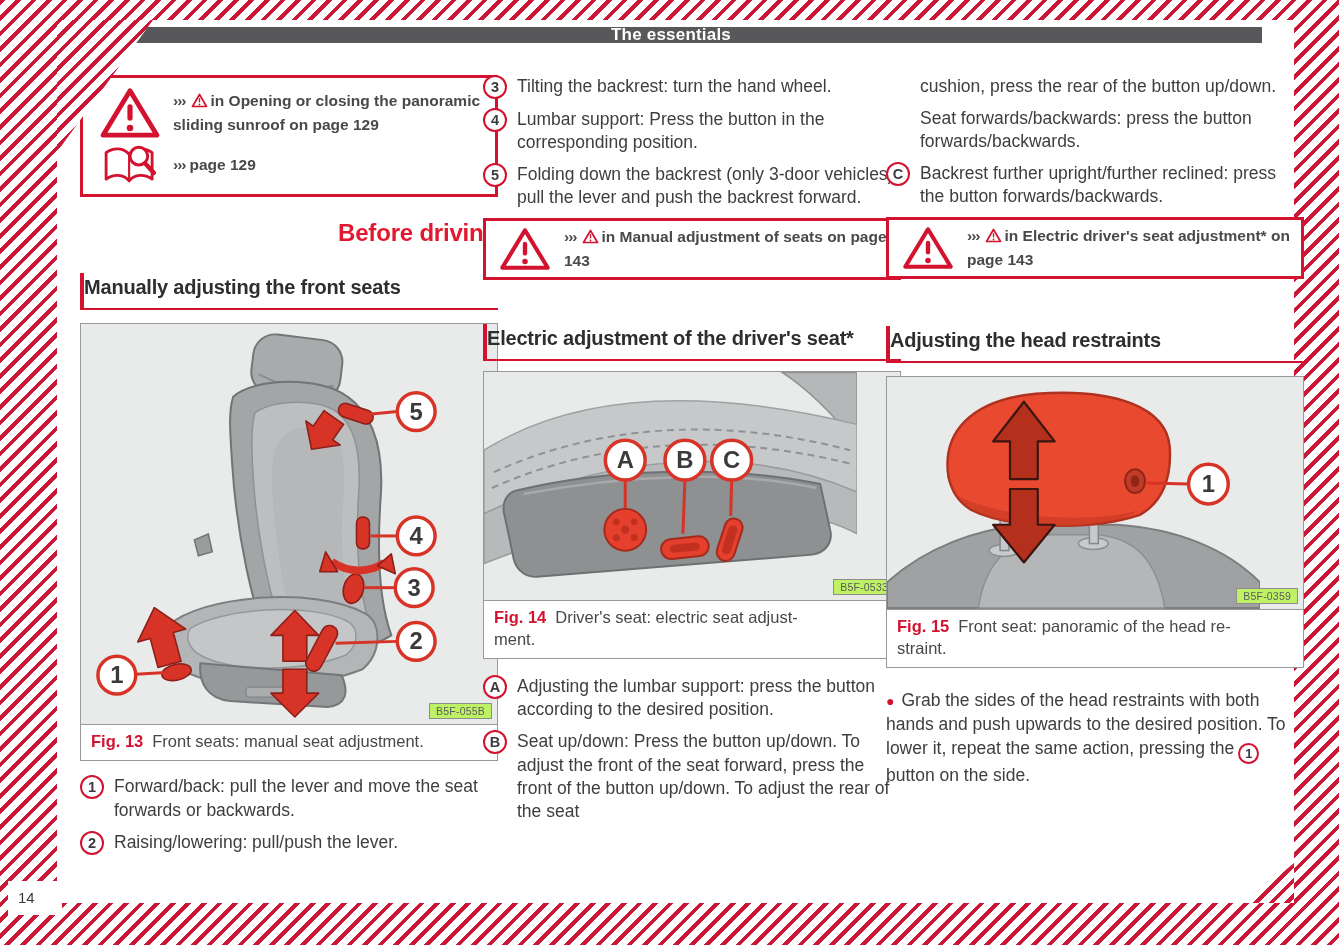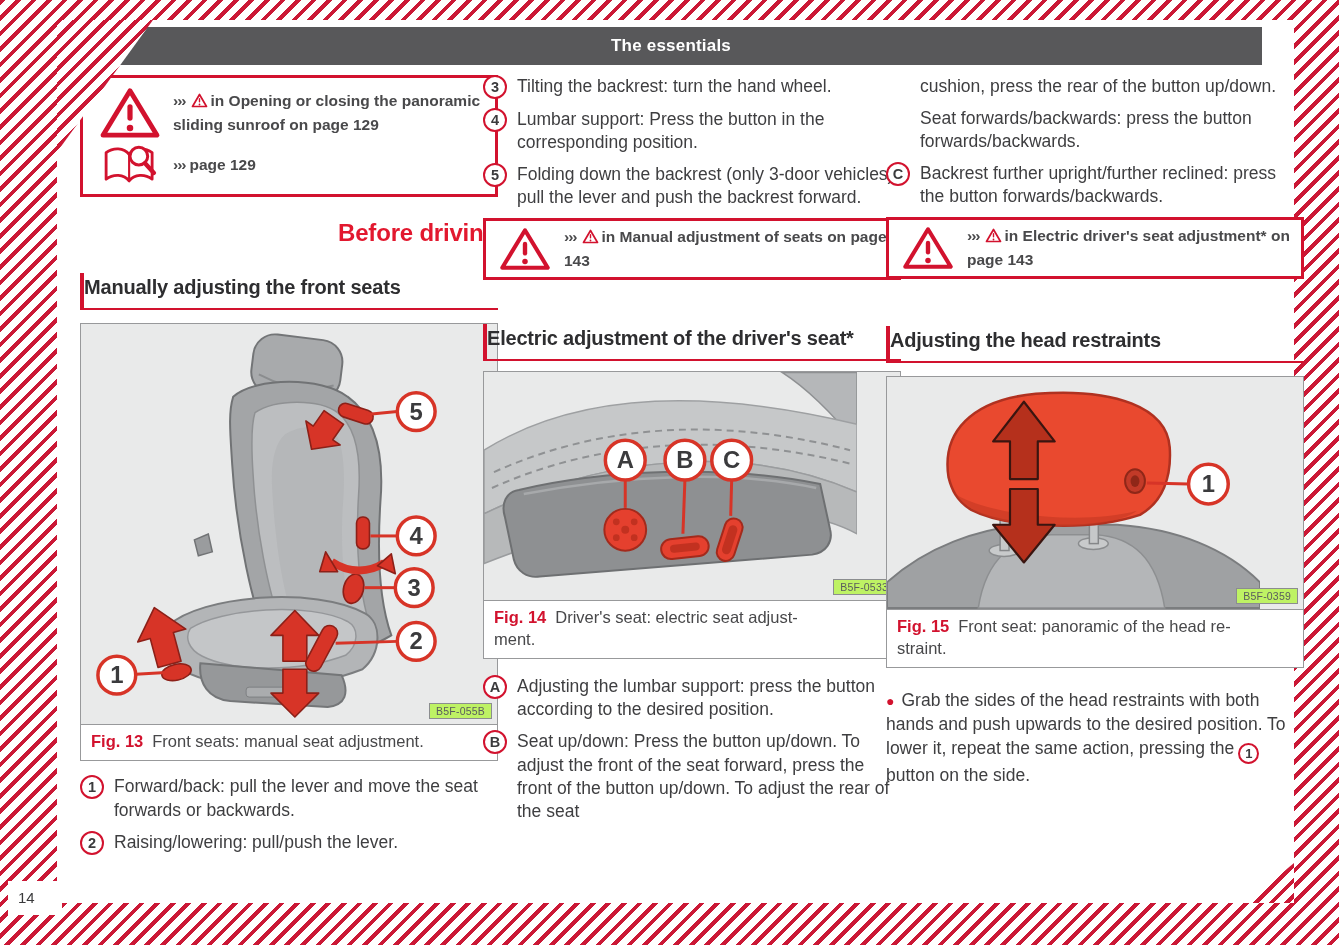--- a/index.html
+++ b/index.html
@@ -13,21 +13,21 @@
   .corner-tl{position:absolute;left:57px;top:20px;width:96px;height:132px;
     background:repeating-linear-gradient(135deg,#cb1836 0 4px,#ffffff 4px 11px);
     clip-path:polygon(0 0,100% 0,0 100%);}
   .corner-br{position:absolute;right:45px;bottom:42px;width:48px;height:40px;
     background:repeating-linear-gradient(135deg,#cb1836 0 4px,#ffffff 4px 11px);
     clip-path:polygon(100% 0,100% 100%,0 100%);}
   .pagenum-box{position:absolute;left:8px;bottom:30px;width:54px;height:34px;background:#ffffff;
     display:flex;align-items:center;padding:0 0 2px 10px;box-sizing:border-box;}
   .pagenum{font-size:15px;color:#3a3a3c;}
 
-  .band{position:absolute;left:23px;top:7px;width:1182px;height:38px;background:#58585a;
+  .band{position:absolute;left:23px;top:7px;width:1182px;height:16px;background:#58585a;
     color:#ffffff;display:flex;align-items:center;justify-content:center;
     font-weight:700;font-size:17px;letter-spacing:.2px;}
 
   .col{position:absolute;top:55px;width:418px;}
   .col1{left:23px;} .col2{left:426px;} .col3{left:829px;}
 
   
   .refbox{border:3px solid #d2122e;background:#fff;box-sizing:border-box;}
   .refrow{display:flex;align-items:center;}
   .refrow .icon-cell{flex:0 0 86px;display:flex;align-items:center;justify-content:center;}

